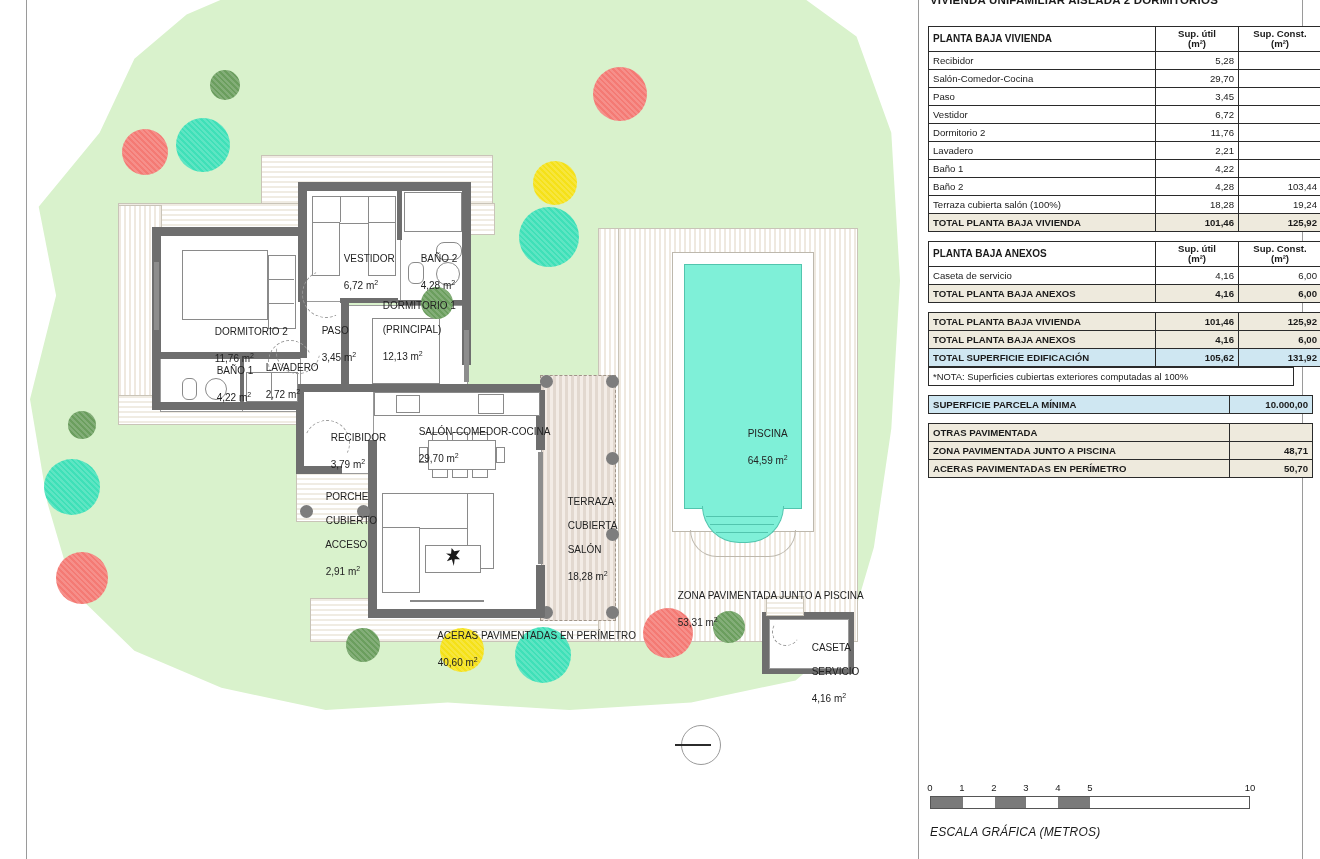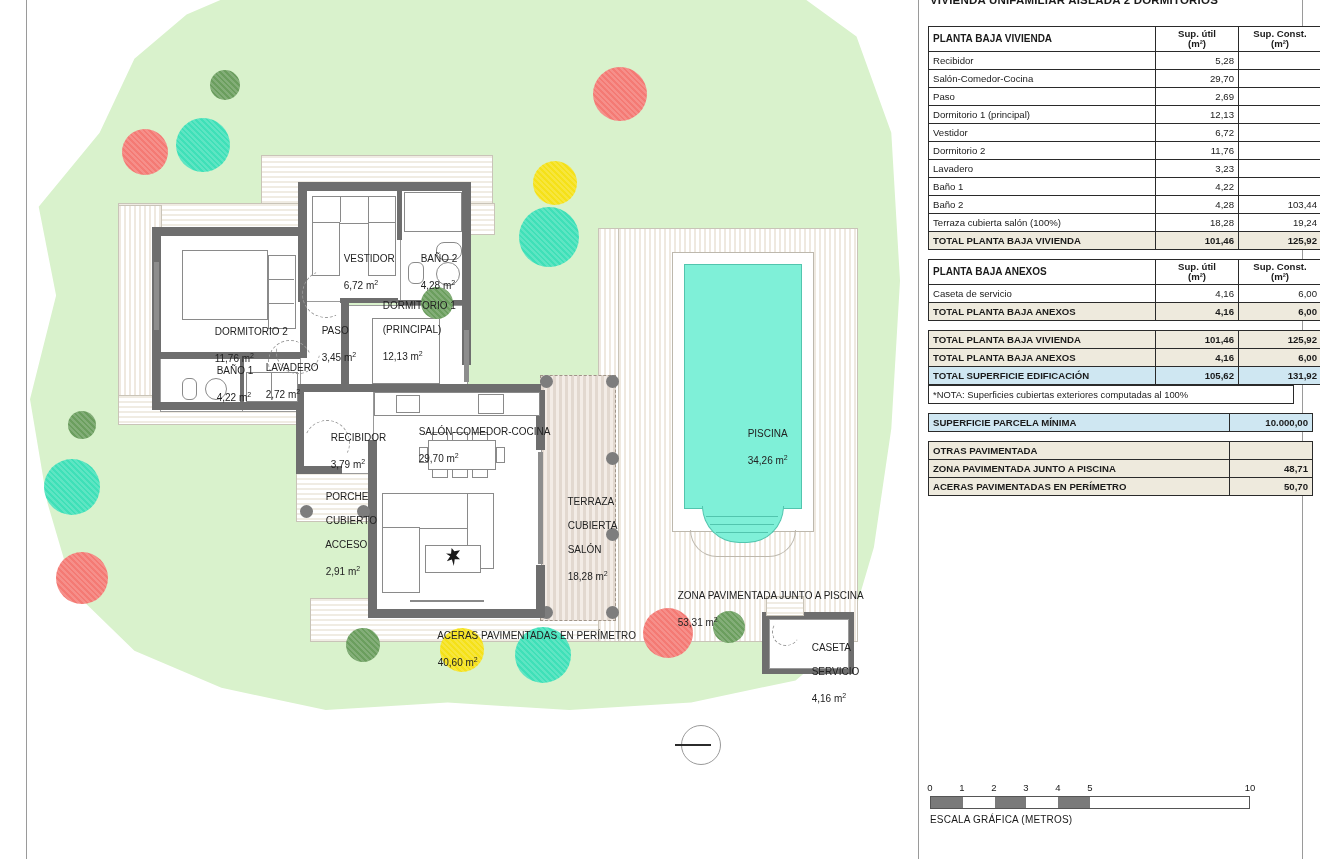--- a/index.html
+++ b/index.html
@@ -92,21 +92,21 @@
   .wide-first{width:218px;}
   .w2{width:74px;}
   .w3{width:74px;}
 
   
   #scale{position:absolute;left:930px;top:782px;width:320px;}
   #scale .ticks{position:relative;height:14px;}
   #scale .ticks span{position:absolute;font-size:9.5px;transform:translateX(-50%);}
   #scale .bar{position:relative;height:13px;border:1px solid #555;background:#fff;box-sizing:border-box;}
   #scale .seg{position:absolute;top:0;bottom:0;background:#7a7a7a;}
-  #scale .cap{margin-top:5px;font-size:10px;letter-spacing:.2px;}
+  #scale .cap{margin-top:16px;font-size:12px;letter-spacing:.2px;font-style:italic;}
 </style>
 </head>
 <body>
 
 <div id="page">
 
   <div class="vrule" style="left:26px;"></div>
   <div class="vrule" style="left:918px;"></div>
   <div class="vrule" style="left:1302px;"></div>
 
@@ -307,21 +307,21 @@
       <span>CUBIERTA</span><br>
       <span>SALÓN</span><br>
       <span>18,28 m</span><sup>2</sup>
     </div>
     <div class="lbl" style="left:421px;top:618px;">
       <span>ACERAS PAVIMENTADAS EN PERÍMETRO</span><br>
       <span>40,60 m</span><sup>2</sup>
     </div>
     <div class="lbl" style="left:731px;top:416px;">
       <span>PISCINA</span><br>
-      <span>34,26 m</span><sup>2</sup>
+      <span>64,59 m</span><sup>2</sup>
     </div>
     <div class="lbl" style="left:661px;top:578px;">
       <span>ZONA PAVIMENTADA JUNTO A PISCINA</span><br>
       <span>53,31 m</span><sup>2</sup>
     </div>
     <div class="lbl" style="left:795px;top:630px;">
       <span>CASETA</span><br>
       <span>SERVICIO</span><br>
       <span>4,16 m</span><sup>2</sup>
     </div>
@@ -351,41 +351,36 @@
             <td class="num w2">5,28</td>
             <td class="num w3"></td>
           </tr>
           <tr>
             <td class="wide-first">Salón-Comedor-Cocina</td>
             <td class="num w2">29,70</td>
             <td class="num w3"></td>
           </tr>
           <tr>
             <td class="wide-first">Paso</td>
-            <td class="num w2">2,69</td>
-            <td class="num w3"></td>
-          </tr>
-          <tr>
-            <td class="wide-first">Dormitorio 1 (principal)</td>
-            <td class="num w2">12,13</td>
+            <td class="num w2">3,45</td>
             <td class="num w3"></td>
           </tr>
           <tr>
             <td class="wide-first">Vestidor</td>
             <td class="num w2">6,72</td>
             <td class="num w3"></td>
           </tr>
           <tr>
             <td class="wide-first">Dormitorio 2</td>
             <td class="num w2">11,76</td>
             <td class="num w3"></td>
           </tr>
           <tr>
             <td class="wide-first">Lavadero</td>
-            <td class="num w2">3,23</td>
+            <td class="num w2">2,21</td>
             <td class="num w3"></td>
           </tr>
           <tr>
             <td class="wide-first">Baño 1</td>
             <td class="num w2">4,22</td>
             <td class="num w3"></td>
           </tr>
           <tr>
             <td class="wide-first">Baño 2</td>
             <td class="num w2">4,28</td>

